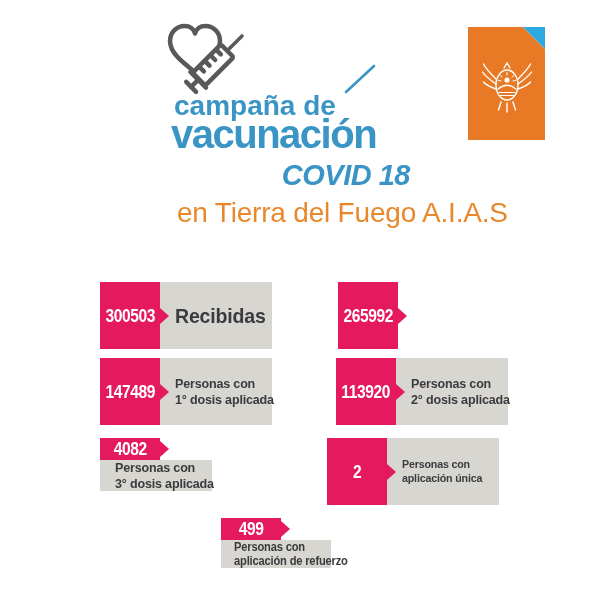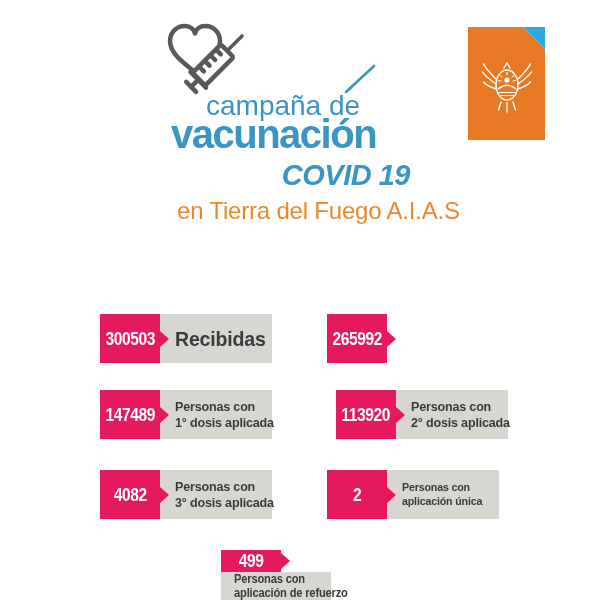--- a/index.html
+++ b/index.html
@@ -16,54 +16,54 @@
   body{font-family:"Liberation Sans",sans-serif;background:#fff;}
   .canvas{position:relative;width:600px;height:600px;background:#ffffff;overflow:hidden;}
 
   
   .hero-icon{position:absolute;left:156px;top:12px;}
 
   
   .slash{position:absolute;left:344px;top:64px;}
 
   
-  .t1{position:absolute;left:174px;top:90px;font-size:28px;font-weight:400;color:var(--blue);letter-spacing:0px;margin-left:32px;}
+  .t1{position:absolute;left:174px;top:90px;font-size:28px;font-weight:700;color:var(--blue);letter-spacing:0px;}
   .t2{position:absolute;left:171px;top:112px;font-size:40px;font-weight:700;color:var(--blue);letter-spacing:-1.5px;}
   .t3{position:absolute;left:250px;top:159px;width:160px;text-align:right;font-size:29px;font-weight:700;font-style:italic;color:var(--blue);letter-spacing:-0.5px;}
-  .sub{position:absolute;left:177px;top:197px;font-size:24px;font-weight:400;color:var(--orange-text);letter-spacing:-0.2px;text-align:right;}
+  .sub{position:absolute;left:177px;top:197px;font-size:28px;font-weight:400;color:var(--orange-text);letter-spacing:-0.2px;text-align:right;}
 
   
   .logo{position:absolute;left:468px;top:27px;width:77px;height:113px;}
   .logo-bg{position:absolute;inset:0;background:var(--logo-orange);
     clip-path:polygon(0 0,calc(100% - 22px) 0,100% 22px,100% 100%,0 100%);}
   .logo-fold{position:absolute;top:0;right:0;width:0;height:0;
     border-top:22px solid var(--fold-blue);border-left:22px solid transparent;}
   .emblem{position:absolute;left:13px;top:32px;}
 
   
-  .stat{position:absolute;height:49px;display:flex;margin-top:32px;}
+  .stat{position:absolute;height:67px;display:flex;}
   .badge{width:60px;background:var(--pink);color:#fff;display:flex;align-items:center;justify-content:center;position:relative;flex:none;}
   .badge::after{content:"";position:absolute;left:100%;top:50%;transform:translateY(-50%);
     border-top:8px solid transparent;border-bottom:8px solid transparent;border-left:9px solid var(--pink);z-index:2;}
   .num{font-weight:700;font-size:19px;letter-spacing:-0.5px;display:inline-block;transform:scaleX(.82);white-space:nowrap;}
   .label{width:112px;background:var(--gray);color:var(--dark);display:flex;flex-direction:column;justify-content:center;
     padding-left:15px;box-sizing:border-box;flex:none;}
   .lines{transform:scaleX(.93);transform-origin:left center;white-space:nowrap;}
   .l1,.l2{display:block;font-weight:700;font-size:13.5px;line-height:15.5px;letter-spacing:-0.2px;}
   .l2:empty{display:none;}
 
   .lbl-lg .l1{font-size:21px;line-height:22px;}
   .lbl-sm .l1,.lbl-sm .l2{font-size:11.5px;line-height:13.5px;}
   .lbl-xs .l1,.lbl-xs .l2{font-size:12px;line-height:14px;}
 
   .pos0{left:100px;top:282px;}
-  .pos1{left:327px;top:282px;border-radius:9px;}
+  .pos1{left:338px;top:282px;border-radius:9px;}
   .pos2{left:100px;top:358px;border-radius:19px;}
   .pos3{left:327px;top:358px;padding-left:9px;}
-  .pos4{left:100px;top:438px;}
+  .pos4{left:100px;top:438px;flex-direction:column;}
   .pos5{left:327px;top:438px;}
   .pos6{left:221px;top:518px;flex-direction:column;}
   .pos6 .label{width:110px;padding-left:13px;}
 </style>
 </head>
 <body>
 
 <div class="canvas">
 
   <svg class="hero-icon" width="112" height="88" viewBox="0 0 112 88" fill="none" stroke="#58595B" stroke-width="4.5" stroke-linecap="round" stroke-linejoin="round">
@@ -80,21 +80,21 @@
       <line x1="13" y1="0" x2="34" y2="0" stroke-width="3.5"></line>
     </g>
   </svg>
 
   <svg class="slash" width="32" height="30" viewBox="0 0 32 30">
     <line x1="2" y1="28" x2="30" y2="2" stroke="#3A95C5" stroke-width="2.6" stroke-linecap="round"></line>
   </svg>
 
   <div class="t1">campaña de</div>
   <div class="t2">vacunación</div>
-  <div class="t3">COVID 19</div>
+  <div class="t3">COVID 18</div>
   <div class="sub">en Tierra del Fuego A.I.A.S</div>
 
   <div class="logo">
     <div class="logo-bg"></div>
     <div class="logo-fold"></div>
     <svg class="emblem" width="52" height="58" viewBox="0 0 52 58" fill="none" stroke="#ffffff" stroke-width="1.4" stroke-linecap="round">
       <path d="M23 9 L26 4 L29 9"></path>
       <ellipse cx="26" cy="26" rx="11" ry="15"></ellipse>
       <circle cx="26" cy="21" r="2.6" fill="#ffffff" stroke="none"></circle>
       <g stroke-width="1">

